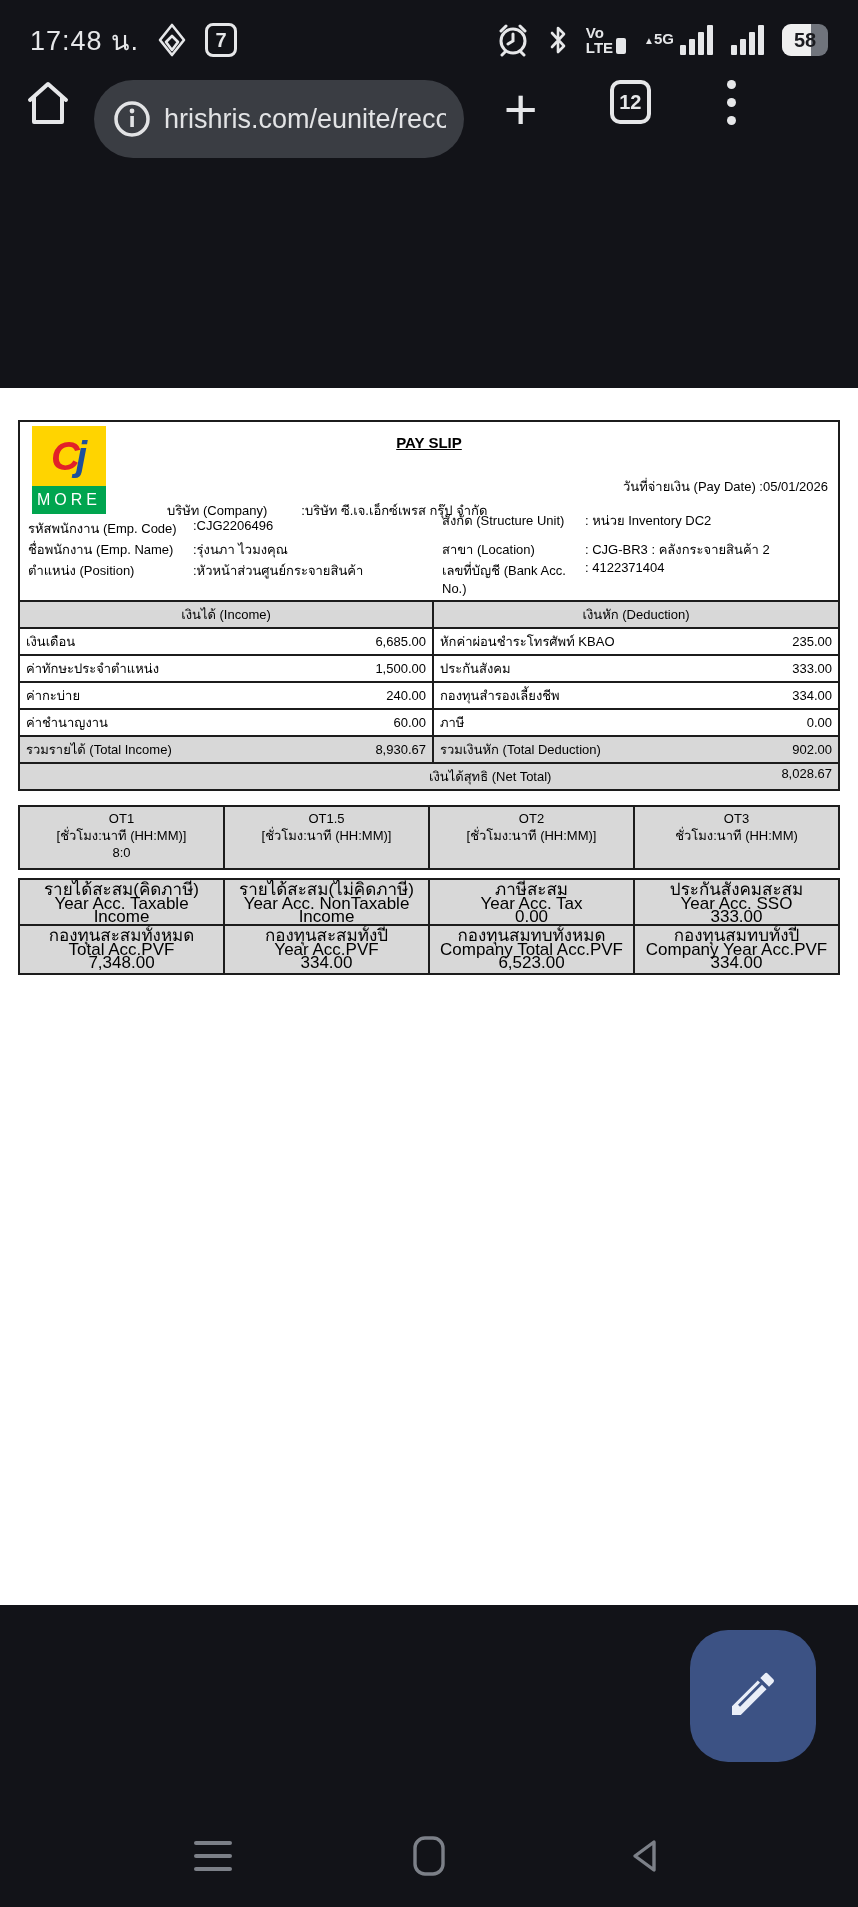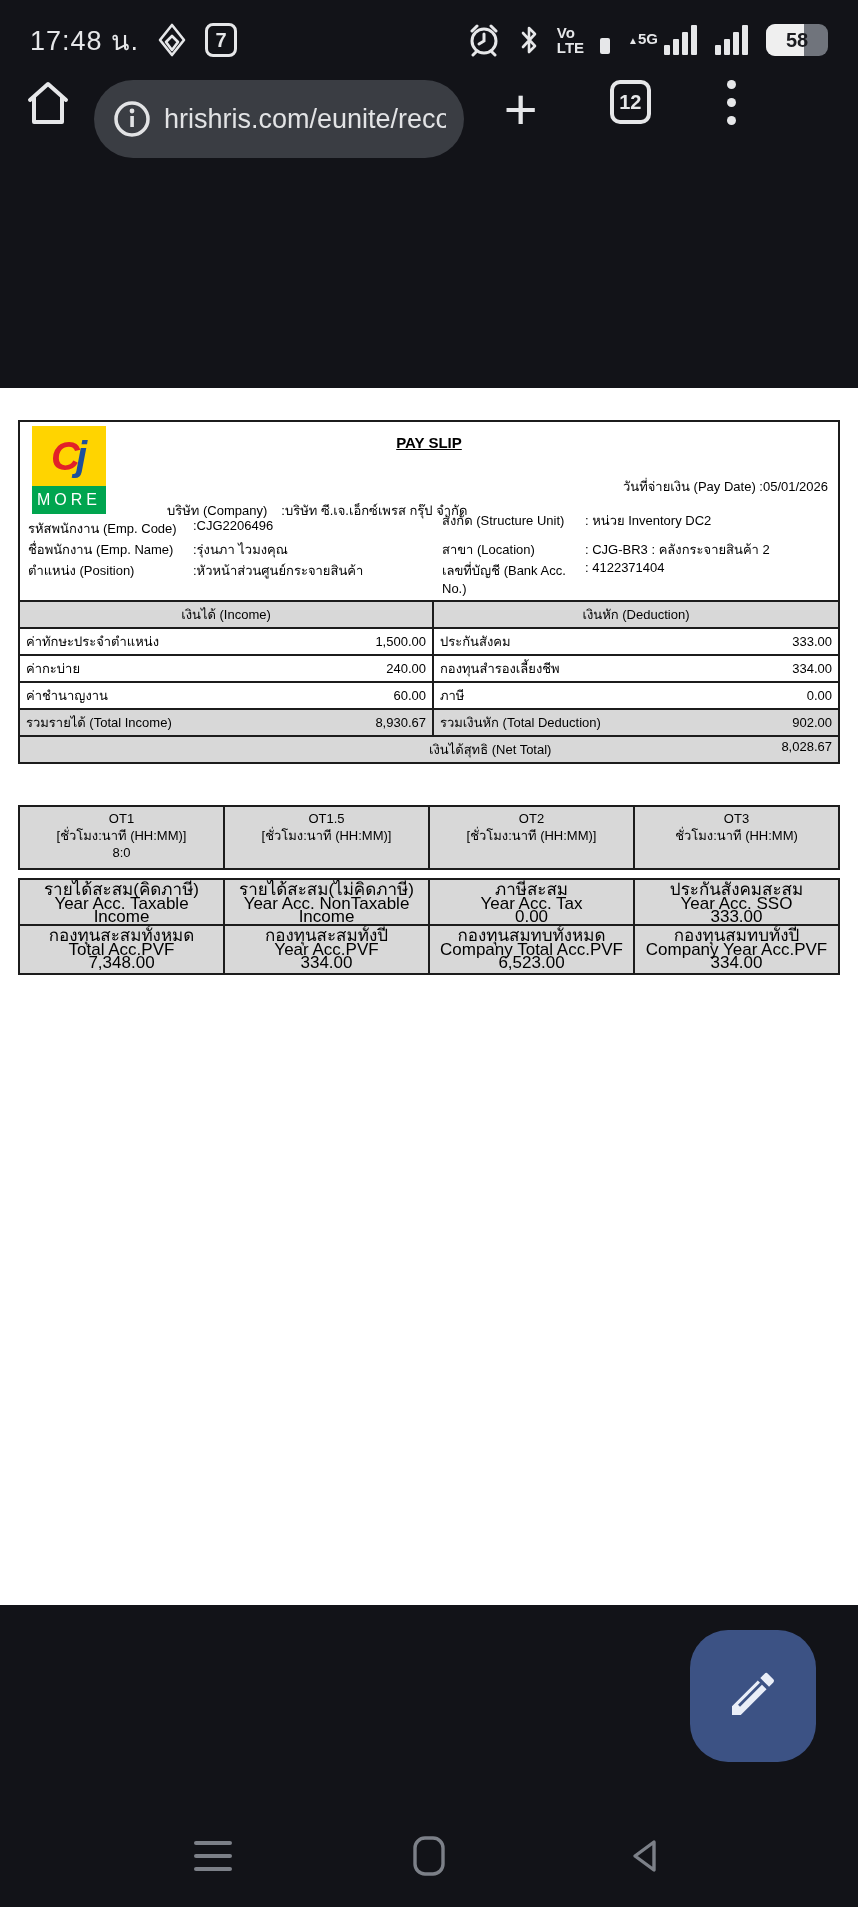--- a/index.html
+++ b/index.html
@@ -12,28 +12,28 @@
   body{position:relative;font-family:"Liberation Sans","DejaVu Sans",sans-serif;overflow:hidden;}
 
   
   .status-bar{position:absolute;left:0;top:0;width:858px;height:80px;background:var(--bar-dark);
     display:flex;align-items:center;justify-content:space-between;padding:0 30px;color:var(--bar-fg);}
   .sb-left,.sb-right{display:flex;align-items:center;gap:18px;}
   .sb-time{font-size:27px;letter-spacing:1px;}
   .sb-ico{display:inline-flex;align-items:center;justify-content:center;}
   .seven-badge{width:32px;height:34px;border:3px solid var(--bar-fg);border-radius:8px;
     display:flex;align-items:center;justify-content:center;font-weight:bold;font-size:20px;}
-  .volte{display:flex;align-items:center;gap:16px;}
+  .volte{display:flex;align-items:center;gap:3px;}
   .volte-txt{font-size:15px;line-height:15px;font-weight:bold;text-align:left;}
   .volte-box{width:10px;height:16px;background:var(--bar-fg);border-radius:2px;margin-top:12px;}
   .sig{display:flex;align-items:flex-end;gap:3px;height:30px;}
   .sig i{display:block;width:6px;background:var(--bar-fg);border-radius:1px;}
   .sig-5g{display:flex;flex-direction:column;align-items:flex-start;margin-right:-12px;}
   .sig-5g .g5{font-size:15px;font-weight:bold;line-height:14px;}
-  .battery{position:relative;width:62px;height:32px;background:#70747c;border-radius:9px;overflow:hidden;}
+  .battery{position:relative;width:46px;height:32px;background:#70747c;border-radius:9px;overflow:hidden;}
   .battery .fill{position:absolute;left:0;top:0;bottom:0;width:62%;background:#efefef;}
   .battery .pct{position:absolute;inset:0;display:flex;align-items:center;justify-content:center;
     font-size:20px;color:#1b1c20;font-weight:bold;}
 
   
   .browser-bar{position:absolute;left:0;top:80px;width:736px;height:120px;background:var(--bar-dark);
     display:flex;align-items:flex-start;color:var(--bar-fg);}
   .home-btn{margin-left:24px;}
   .url-pill{margin-left:22px;width:396px;height:78px;background:var(--pill-gray);border-radius:39px;
     display:flex;align-items:center;padding:0 18px;overflow:hidden;}
@@ -52,21 +52,21 @@
   .logo{position:absolute;left:12px;top:4px;width:74px;}
   .logo-top{height:60px;background:var(--logo-yellow);display:flex;align-items:center;justify-content:center;
     font-style:italic;font-weight:900;font-size:40px;line-height:40px;}
   .logo-top .c{color:var(--logo-red);}
   .logo-top .j{color:var(--logo-blue);margin-left:-4px;}
   .logo-bottom{height:28px;background:var(--logo-green);display:flex;align-items:center;justify-content:center;
     color:#fff;font-weight:normal;font-size:16px;letter-spacing:4px;}
   .slip-title{position:absolute;left:0;right:0;top:12px;text-align:center;font-weight:bold;
     font-size:15px;text-decoration:underline;}
   .pay-date{position:absolute;right:10px;top:54px;font-size:13px;}
-  .company-row{position:absolute;left:147px;top:78px;font-size:13px;display:flex;}
+  .company-row{position:absolute;left:147px;top:78px;font-size:13px;display:flex;gap:20px;}
   .company-row .val{margin-left:14px;}
   .emp-row{position:absolute;font-size:13px;display:flex;}
   .emp-row .lbl{width:160px;}
   .emp-left .lbl{width:165px;}
   .emp-left{left:8px;}
   .emp-right{left:422px;}
   .emp-right .lbl{width:143px;}
 
   
   table{border-collapse:collapse;width:100%;table-layout:fixed;}
@@ -234,20 +234,26 @@
           <col class="c-iv">
           <col class="c-dl">
           <col class="c-dv">
         </colgroup>
       <tbody>
           <tr>
         <th colspan="2" class="mid-l">เงินได้ (Income)</th>
         <th colspan="2">เงินหัก (Deduction)</th>
       </tr>
       <tr>
+        <td>เงินเดือน</td>
+        <td class="num mid-l">6,685.00</td>
+        <td>หักค่าผ่อนชำระโทรศัพท์ KBAO</td>
+        <td class="num">235.00</td>
+      </tr>
+      <tr>
         <td>ค่าทักษะประจำตำแหน่ง</td>
         <td class="num mid-l">1,500.00</td>
         <td>ประกันสังคม</td>
         <td class="num">333.00</td>
       </tr>
       <tr>
         <td>ค่ากะบ่าย</td>
         <td class="num mid-l">240.00</td>
         <td>กองทุนสำรองเลี้ยงชีพ</td>
         <td class="num">334.00</td>

